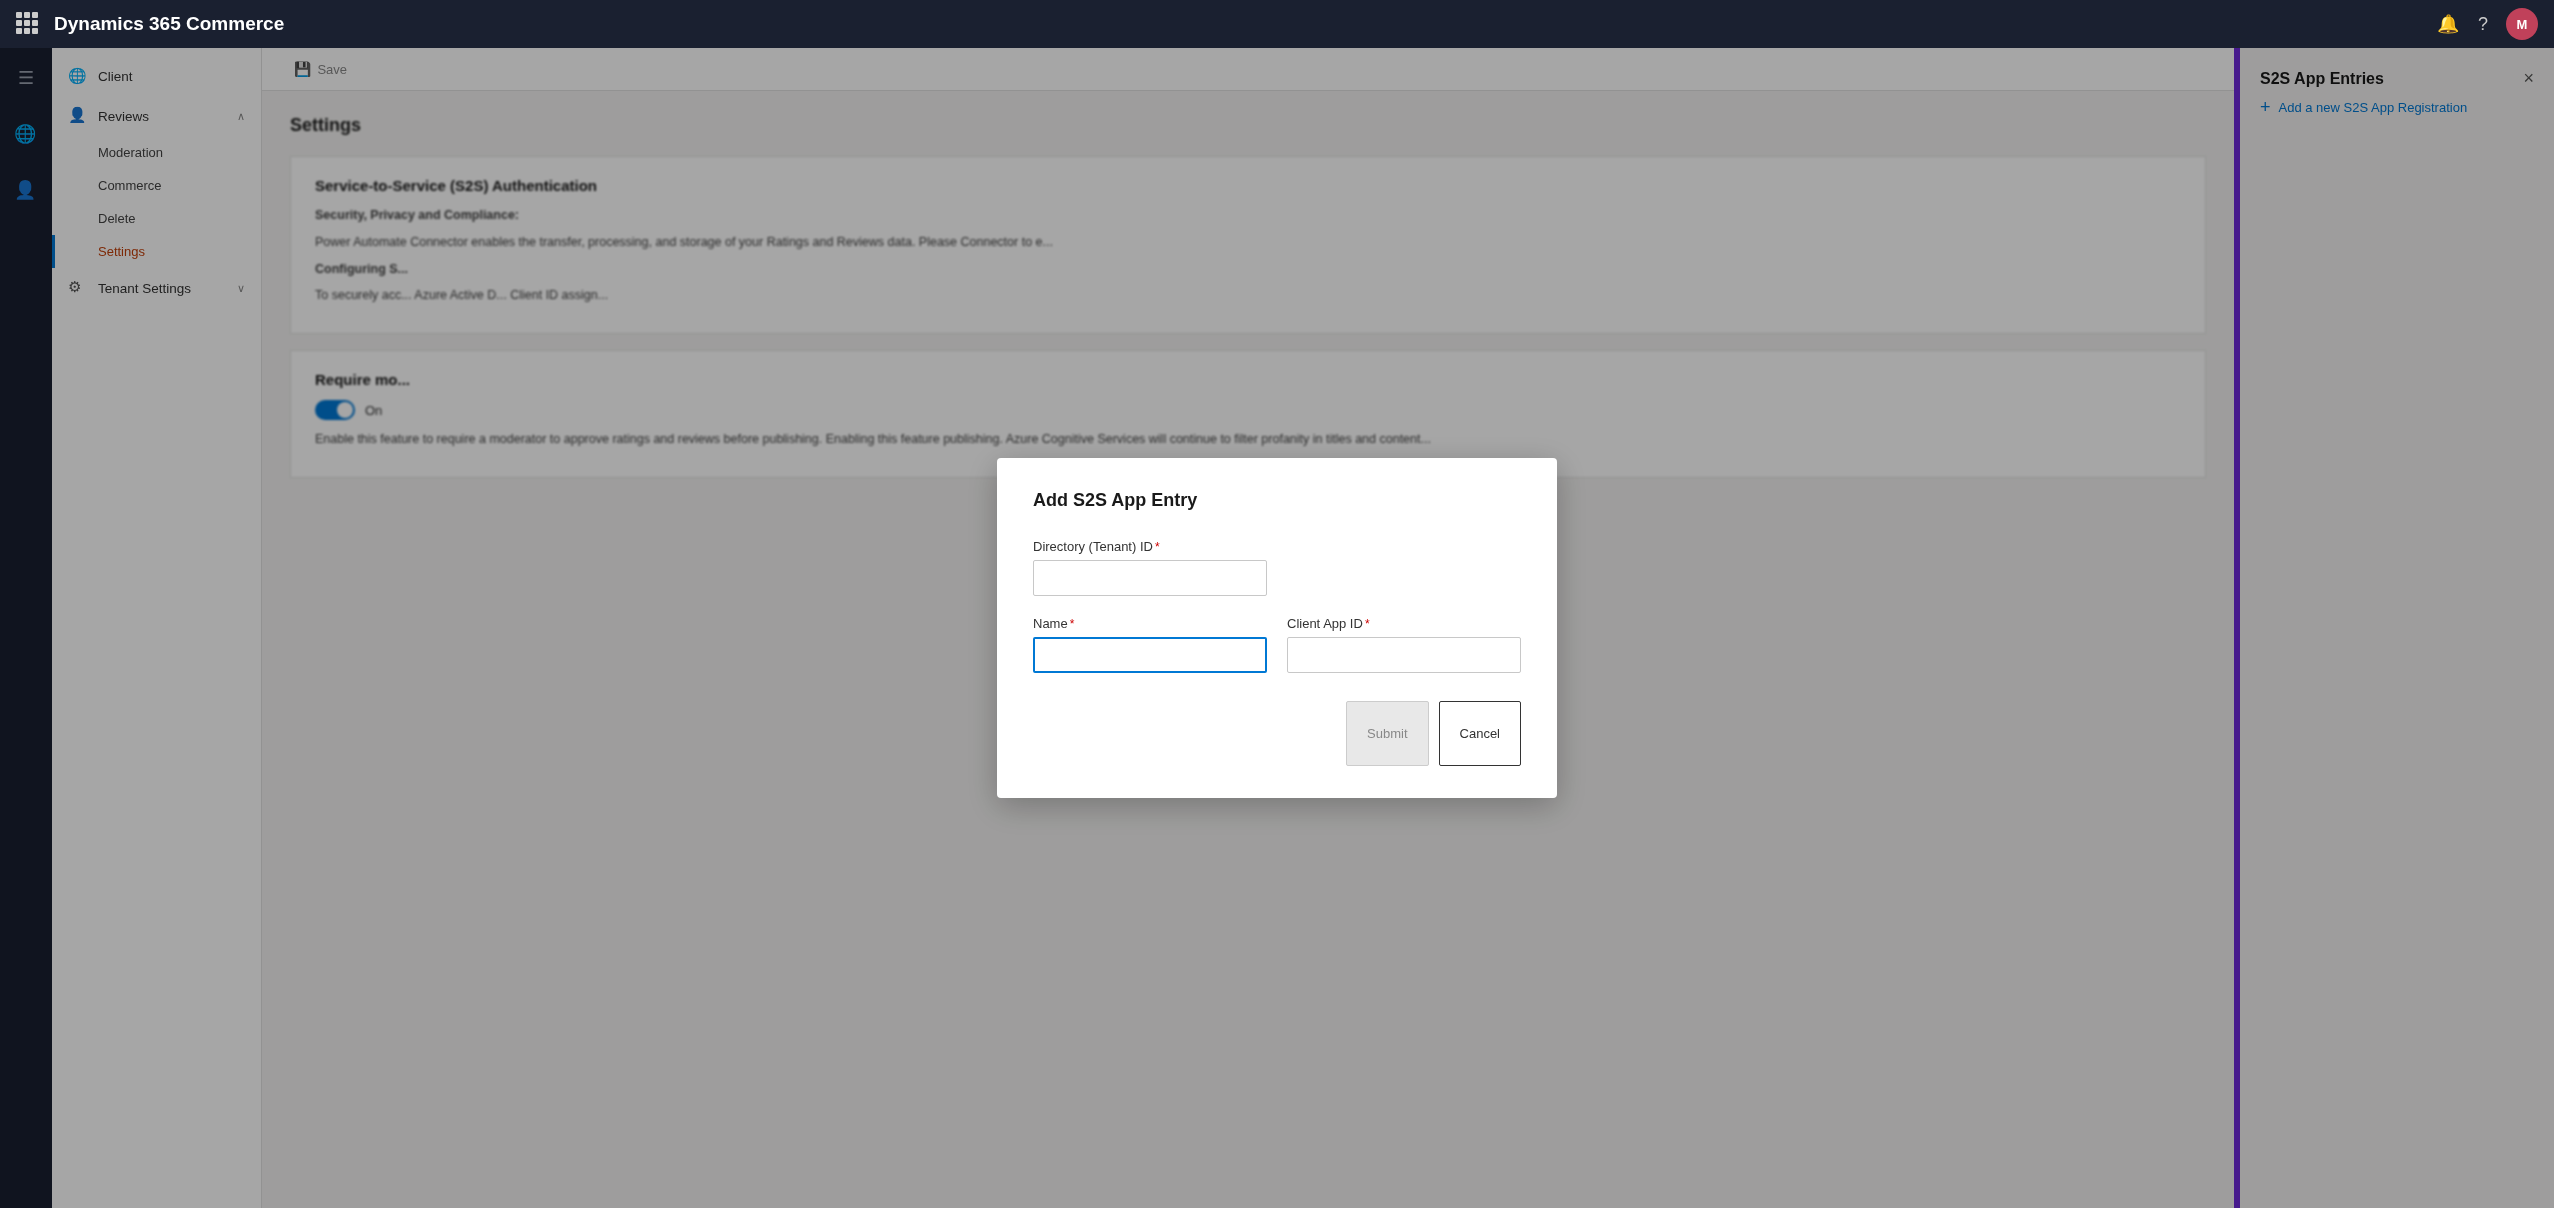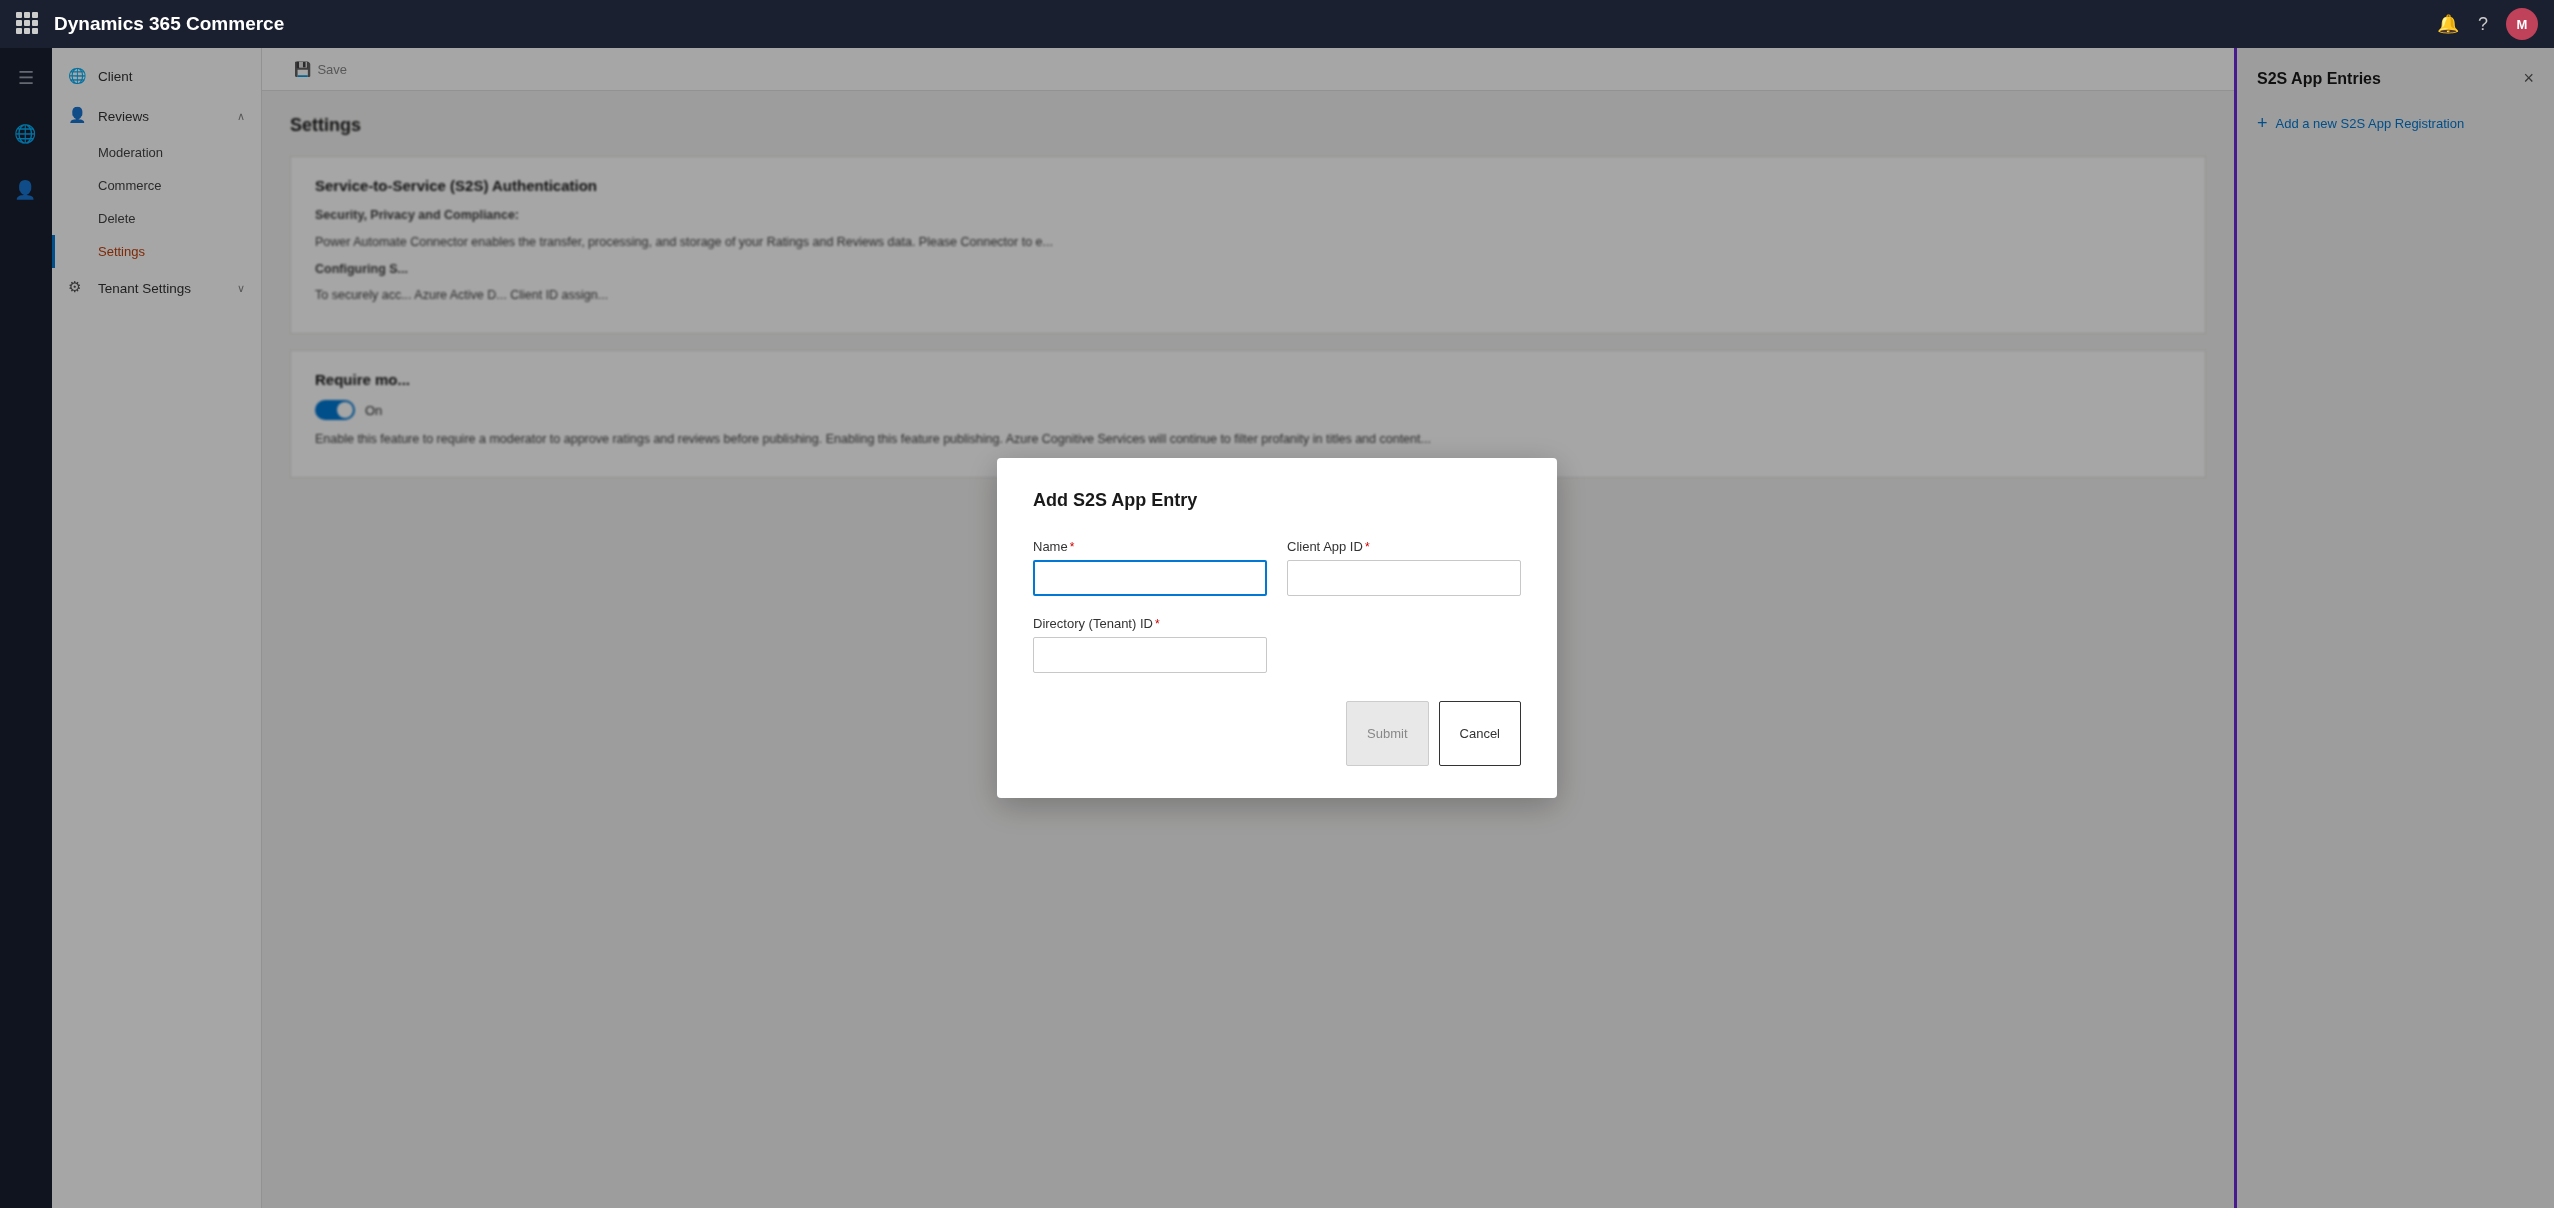--- a/index.html
+++ b/index.html
@@ -152,25 +152,25 @@
       width: 16px; height: 16px;
       border-radius: 50%;
       background: #fff;
     }
     .toggle-label { font-size: 13px; color: #333; }
 
     
     .right-panel {
       width: 320px;
       background: #f3f2f1;
-      border-left: 3px solid #6d28d9;
+      border-left: 6px solid #6d28d9;
       padding: 20px;
       display: flex;
       flex-direction: column;
-      gap: 24px;
+      gap: 8px;
     }
     .right-panel-header {
       display: flex;
       align-items: center;
       justify-content: space-between;
     }
     .right-panel-title { font-size: 16px; font-weight: 600; color: #1a1a1a; }
     .right-panel-close { cursor: pointer; font-size: 18px; color: #555; background: none; border: none; }
     .right-panel-add {
       display: flex; align-items: center; gap: 8px;
@@ -360,40 +360,40 @@
 
 </div>
 
 <div class="overlay">
   <div class="modal">
     <div class="modal-title">Add S2S App Entry</div>
 
     <div class="form-row">
       <div class="form-group">
         <label class="form-label">
+          <span>Directory (Tenant) ID</span><span class="required-star">*</span>
+        </label>
+        <input class="form-input" type="text" placeholder="" style="">
+      </div>
+      <div class="form-group" style="flex:1;"></div>
+    </div>
+
+    <div class="form-row">
+      <div class="form-group">
+        <label class="form-label">
           <span>Name</span><span class="required-star">*</span>
         </label>
         <input class="form-input focused" type="text" placeholder="" style="">
       </div>
       <div class="form-group">
         <label class="form-label">
           <span>Client App ID</span><span class="required-star">*</span>
         </label>
         <input class="form-input" type="text" placeholder="" style="">
       </div>
     </div>
 
-    <div class="form-row">
-      <div class="form-group">
-        <label class="form-label">
-          <span>Directory (Tenant) ID</span><span class="required-star">*</span>
-        </label>
-        <input class="form-input" type="text" placeholder="" style="">
-      </div>
-      <div class="form-group" style="flex:1;"></div>
-    </div>
-
     <div class="modal-footer">
       <button class="btn-submit">Submit</button>
       <button class="btn-cancel">Cancel</button>
     </div>
   </div>
 </div>
 
 </body></html>

